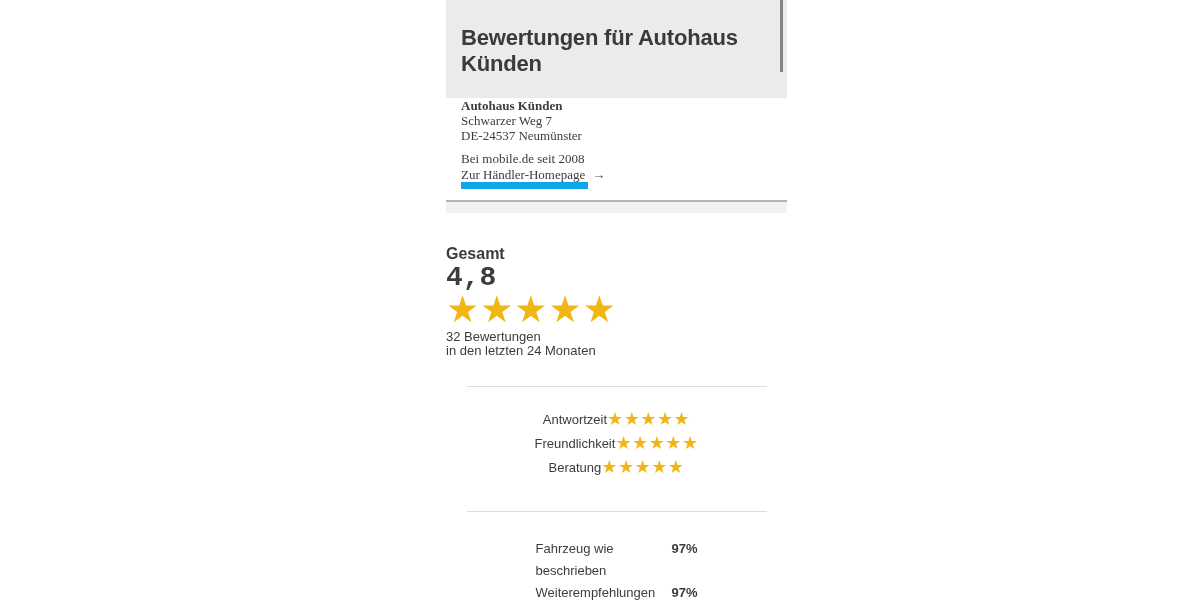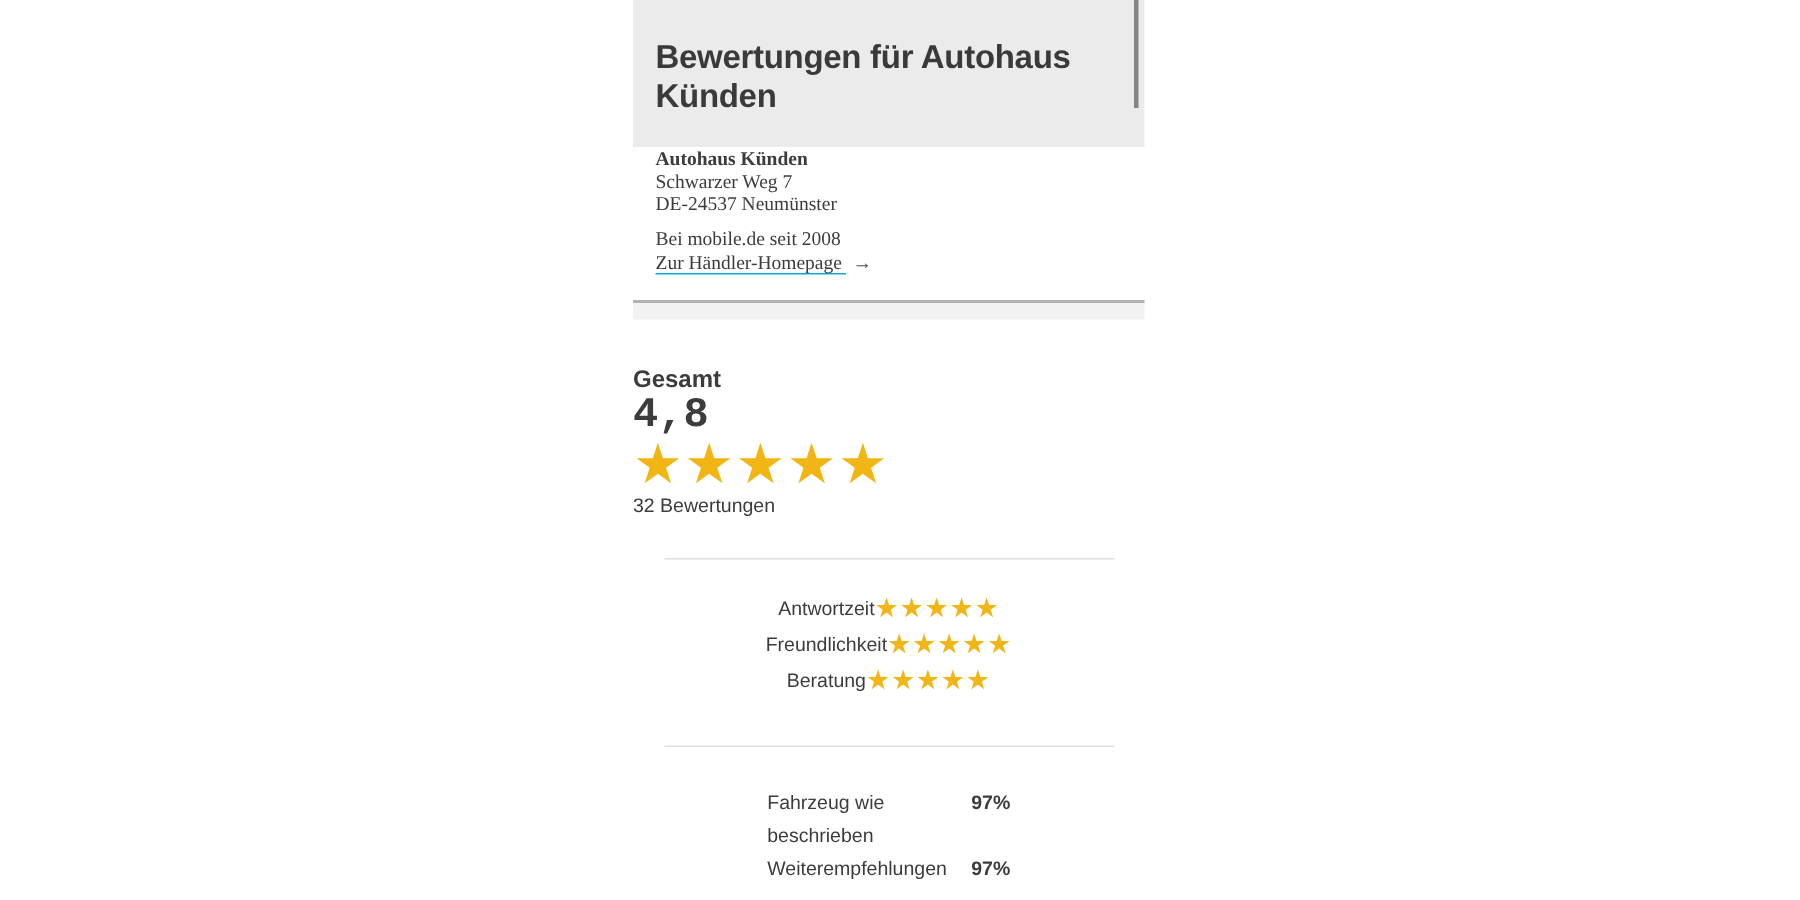--- a/index.html
+++ b/index.html
@@ -6,21 +6,21 @@
   html, body { margin: 0; padding: 0; }
   body {
     width: 1200px; height: 600px;
     background: #ffffff;
     font-family: "Liberation Sans", sans-serif;
     color: #3c3c3c;
     position: relative;
     overflow: hidden;
   }
   .widget {
-    position: absolute; left: 422px; top: 0;
+    position: absolute; left: 446px; top: 0;
     width: 341px; height: 584px;
     background: #ffffff;
   }
   
   .widget-header {
     position: relative;
     height: 98px;
     background: #ebebeb;
     padding: 25px 30px 0 15px;
   }
@@ -43,21 +43,21 @@
     padding: 0 15px 0 15px;
     font-size: 13px;
     line-height: 15px;
     font-family: Liberation Serif, serif;
   }
   .dealer-name { font-weight: 700; }
   .dealer-contact { margin-top: 8px; line-height: 16px; }
   .dealer-link {
     color: #3c3c3c;
     text-decoration: none;
-    border-bottom: 1px solid #0ea5e9;
+    border-bottom: 7px solid #0ea5e9;
     padding-right: 3px;
     cursor: pointer;
   }
   .arrow { color: #4d4d4d; margin-left: 4px; }
   
   .section-divider {
     margin-top: 17px;
     border-top: 2px solid #b3b3b3;
     height: 13px;
     background: #f2f2f2;
@@ -130,20 +130,21 @@
   </div>
 
   <div class="section-divider"></div>
 
   <div class="overall">
     <div class="overall-label">Gesamt</div>
     <div class="overall-score">4,8</div>
     <div class="overall-stars">★★★★★</div>
     <div class="reviews">
       <div>32 Bewertungen</div>
+      <div>in den letzten 24 Monaten</div>
     </div>
   </div>
 
   <div class="divider"></div>
 
   <div class="categories">
     <div class="cat-row">
       <span class="cat-label">Antwortzeit</span>
       <span class="cat-stars">★★★★★</span>
     </div>

